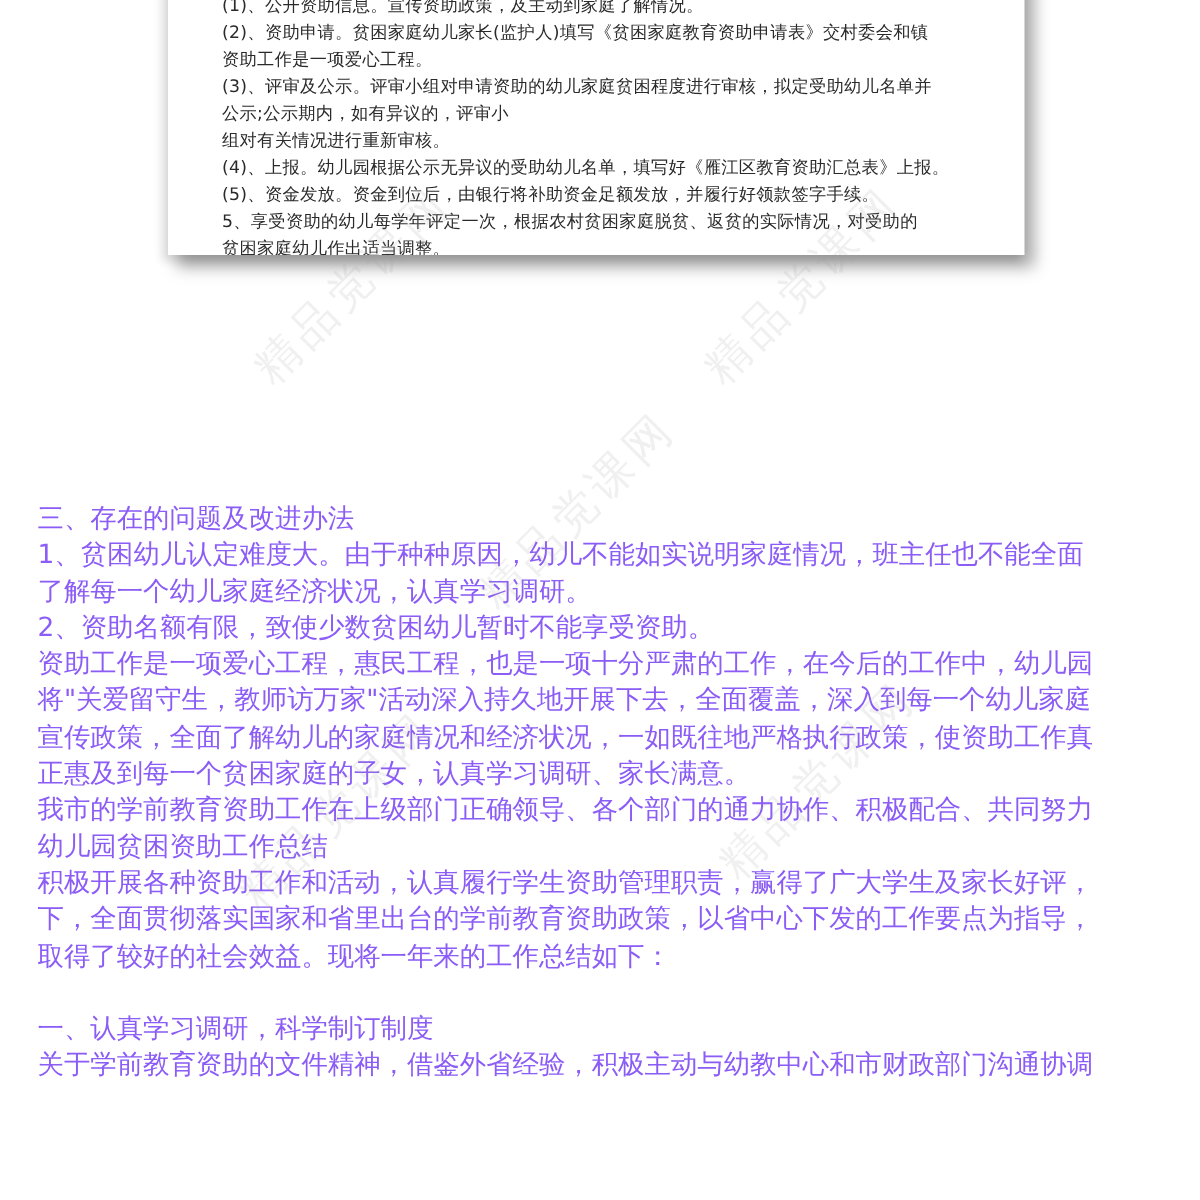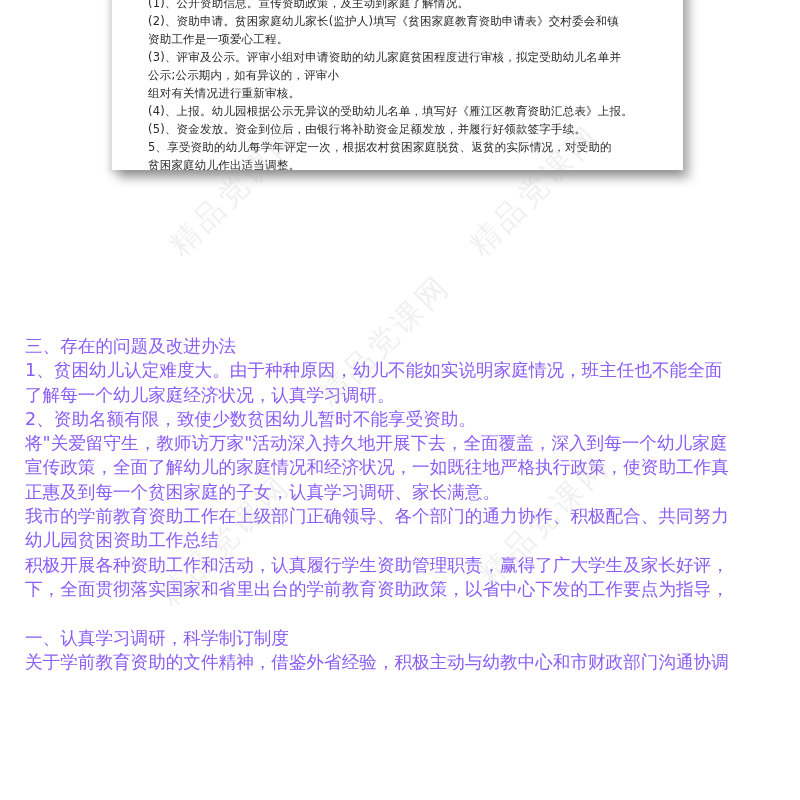--- a/index.html
+++ b/index.html
@@ -49,27 +49,29 @@
     <div>5、享受资助的幼儿每学年评定一次，根据农村贫困家庭脱贫、返贫的实际情况，对受助的</div>
     <div>贫困家庭幼儿作出适当调整。</div>
   </div>
 </div>
 
 <div class="body-text">
   <div>三、存在的问题及改进办法</div>
   <div>1、贫困幼儿认定难度大。由于种种原因，幼儿不能如实说明家庭情况，班主任也不能全面</div>
   <div>了解每一个幼儿家庭经济状况，认真学习调研。</div>
   <div>2、资助名额有限，致使少数贫困幼儿暂时不能享受资助。</div>
+  <div>资助工作是一项爱心工程，惠民工程，也是一项十分严肃的工作，在今后的工作中，幼儿园</div>
   <div>将"关爱留守生，教师访万家"活动深入持久地开展下去，全面覆盖，深入到每一个幼儿家庭</div>
   <div>宣传政策，全面了解幼儿的家庭情况和经济状况，一如既往地严格执行政策，使资助工作真</div>
   <div>正惠及到每一个贫困家庭的子女，认真学习调研、家长满意。</div>
   <div>我市的学前教育资助工作在上级部门正确领导、各个部门的通力协作、积极配合、共同努力</div>
   <div>幼儿园贫困资助工作总结</div>
   <div>积极开展各种资助工作和活动，认真履行学生资助管理职责，赢得了广大学生及家长好评，</div>
   <div>下，全面贯彻落实国家和省里出台的学前教育资助政策，以省中心下发的工作要点为指导，</div>
+  <div>取得了较好的社会效益。现将一年来的工作总结如下：</div>
   <div class="blank"></div>
   <div>一、认真学习调研，科学制订制度</div>
   <div>关于学前教育资助的文件精神，借鉴外省经验，积极主动与幼教中心和市财政部门沟通协调</div>
 </div>
 
 <div class="watermark" style="left:150px; top:170px;">精品党课网</div>
 <div class="watermark" style="left:450px; top:170px;">精品党课网</div>
 <div class="watermark" style="left:300px; top:320px;">精品党课网</div>
 <div class="watermark" style="left:460px; top:500px;">精品党课网</div>
 <div class="watermark" style="left:140px; top:520px;">精品党课网</div>

